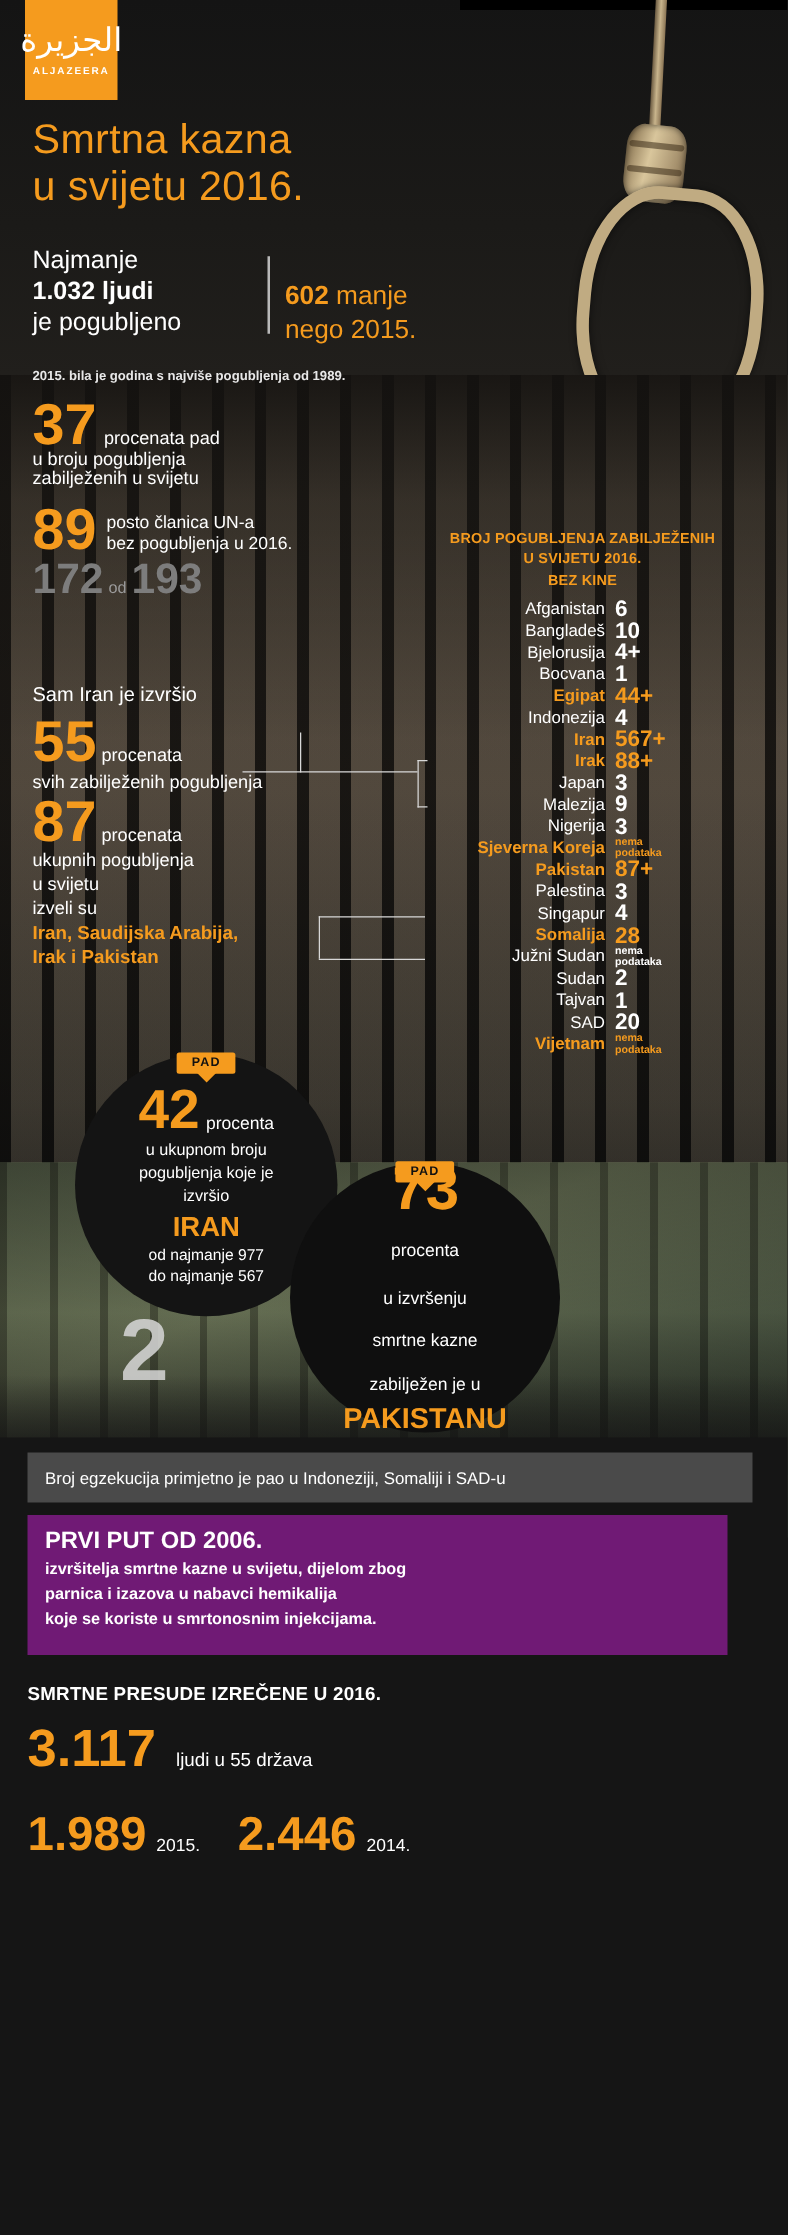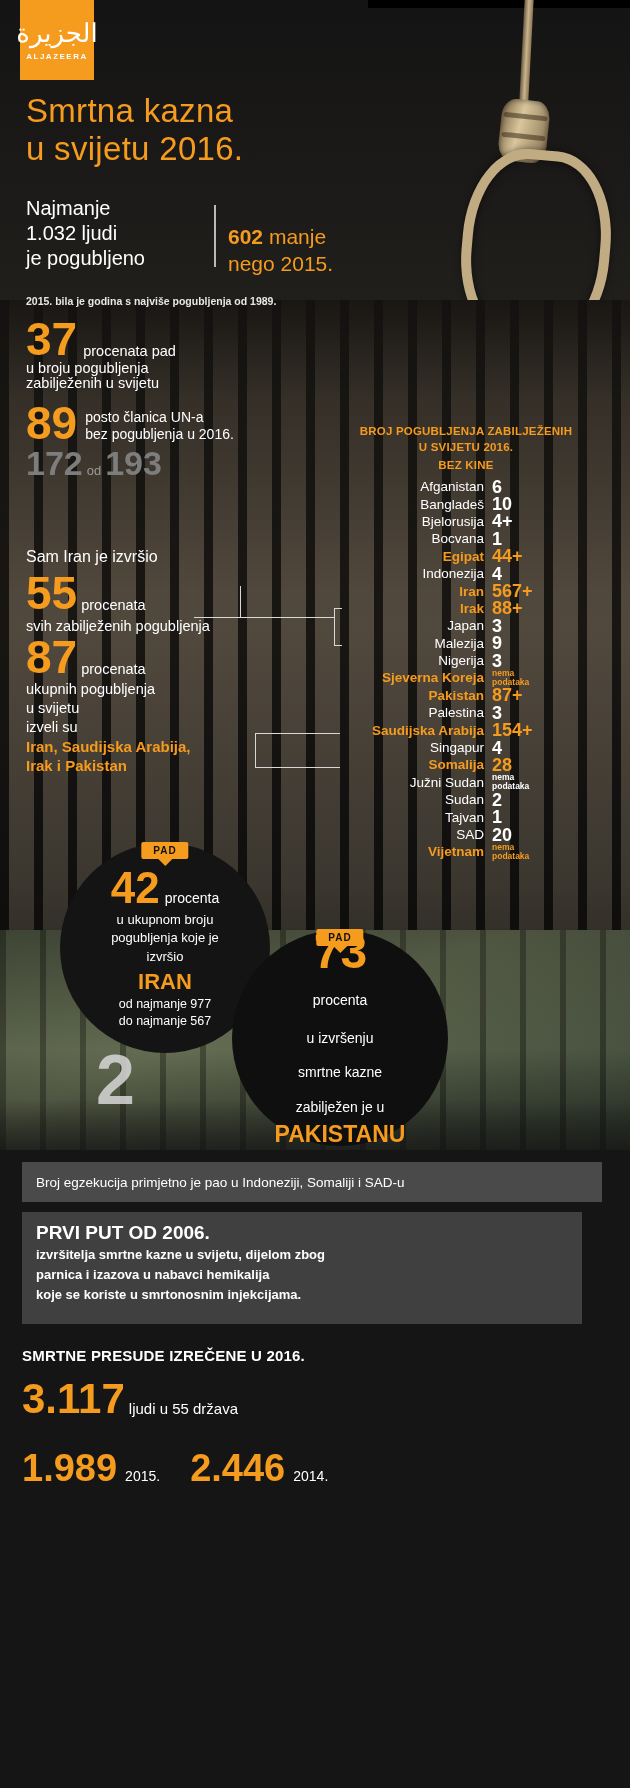--- a/index.html
+++ b/index.html
@@ -96,21 +96,21 @@
   
   .headline{
     position:absolute;left:26px;top:92px;
     font-size:33px;line-height:1.16;color:#f59b1e;font-weight:300;
     letter-spacing:.3px;
   }
   .sub-left{
     position:absolute;left:26px;top:196px;width:180px;
     color:#fff;font-size:20px;line-height:1.25;font-weight:300;
   }
-  .sub-left b{font-weight:normal;}
+  .sub-left b{font-weight:bold;}
   .divider-v{
     position:absolute;left:214px;top:205px;width:2px;height:62px;background:#b9b9b9;
   }
   .sub-right{
     position:absolute;left:228px;top:224px;width:200px;
     color:#f59b1e;font-size:21px;line-height:1.28;font-weight:300;
   }
   .sub-right b{font-weight:bold;}
   .note-1989{
     position:absolute;left:26px;top:295px;color:#e8e8e8;font-size:10.5px;font-weight:bold;
@@ -217,30 +217,30 @@
   }
 
   
   .bar-grey{
     position:absolute;left:22px;top:1162px;width:580px;height:40px;
     background:#4a4a4a;display:flex;align-items:center;padding-left:14px;
     font-size:13.5px;color:#fff;box-sizing:border-box;
   }
   .bar-grey2{
     position:absolute;left:22px;top:1212px;width:560px;height:112px;
-    background:#404040;padding:10px 14px;box-sizing:border-box;
+    background:#701a75;padding:10px 14px;box-sizing:border-box;
   }
   .b2-l1{color:#fff;font-size:19px;font-weight:bold;line-height:1.18;}
   .b2-l2{color:#f59b1e;font-size:19px;font-weight:bold;line-height:1.18;}
   .b2-l3{color:#fff;font-size:13px;font-weight:bold;line-height:1.3;margin-top:3px;}
 
   .sentences-title{
     position:absolute;left:22px;top:1347px;color:#fff;font-size:15px;font-weight:bold;letter-spacing:.2px;
   }
-  .s-3117{position:absolute;left:22px;top:1378px;display:flex;align-items:flex-end;gap:4px;}
+  .s-3117{position:absolute;left:22px;top:1378px;display:flex;align-items:flex-end;gap:16px;}
   .s-3117 .n{color:#f59b1e;font-size:42px;font-weight:bold;line-height:1;}
   .s-3117 .t{color:#fff;font-size:15px;padding-bottom:3px;}
   .s-prev{position:absolute;left:22px;top:1440px;display:flex;align-items:flex-end;gap:8px;}
   .s-prev .n{color:#f59b1e;font-size:38px;font-weight:bold;line-height:1;}
   .s-prev .y{color:#fff;font-size:14px;padding-bottom:3px;margin-top:28px;}
   .s-prev .gap{width:14px;}
 
   
   .footer{
     position:absolute;left:0;top:1700px;width:630px;height:88px;background:#151515;
@@ -390,24 +390,20 @@
         <div class="cname">Sjeverna Koreja</div>
         <div class="nodata">nema<br>podataka</div>
       </div>
       <div class="crow hl">
         <div class="cname">Pakistan</div>
         <div class="cval">87+</div>
       </div>
       <div class="crow">
         <div class="cname">Palestina</div>
         <div class="cval">3</div>
-      </div>
-      <div class="crow hl">
-        <div class="cname">Saudijska Arabija</div>
-        <div class="cval">154+</div>
       </div>
       <div class="crow">
         <div class="cname">Singapur</div>
         <div class="cval">4</div>
       </div>
       <div class="crow hl">
         <div class="cname">Somalija</div>
         <div class="cval">28</div>
       </div>
       <div class="crow">

